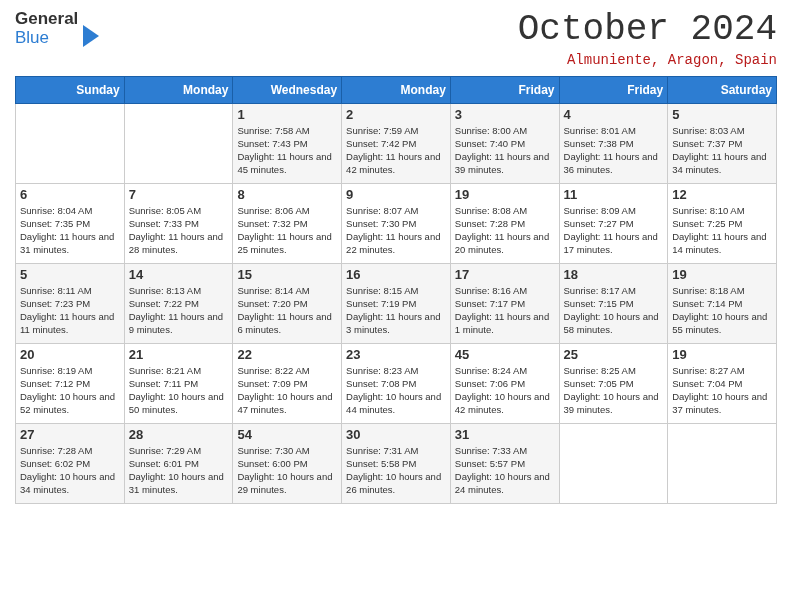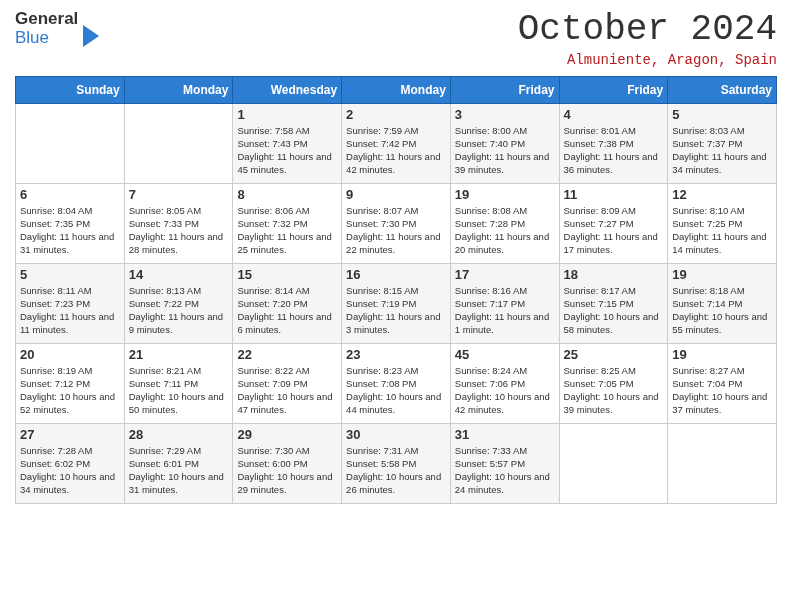--- a/index.html
+++ b/index.html
@@ -227,21 +227,21 @@
       <tr>
         <td>
           <span class="day-num">27</span>
           <div class="cell-content">Sunrise: 7:28 AM<br>Sunset: 6:02 PM<br>Daylight: 10 hours and 34 minutes.</div>
         </td>
         <td>
           <span class="day-num">28</span>
           <div class="cell-content">Sunrise: 7:29 AM<br>Sunset: 6:01 PM<br>Daylight: 10 hours and 31 minutes.</div>
         </td>
         <td>
-          <span class="day-num">29</span>
+          <span class="day-num">54</span>
           <div class="cell-content">Sunrise: 7:30 AM<br>Sunset: 6:00 PM<br>Daylight: 10 hours and 29 minutes.</div>
         </td>
         <td>
           <span class="day-num">30</span>
           <div class="cell-content">Sunrise: 7:31 AM<br>Sunset: 5:58 PM<br>Daylight: 10 hours and 26 minutes.</div>
         </td>
         <td>
           <span class="day-num">31</span>
           <div class="cell-content">Sunrise: 7:33 AM<br>Sunset: 5:57 PM<br>Daylight: 10 hours and 24 minutes.</div>
         </td>

